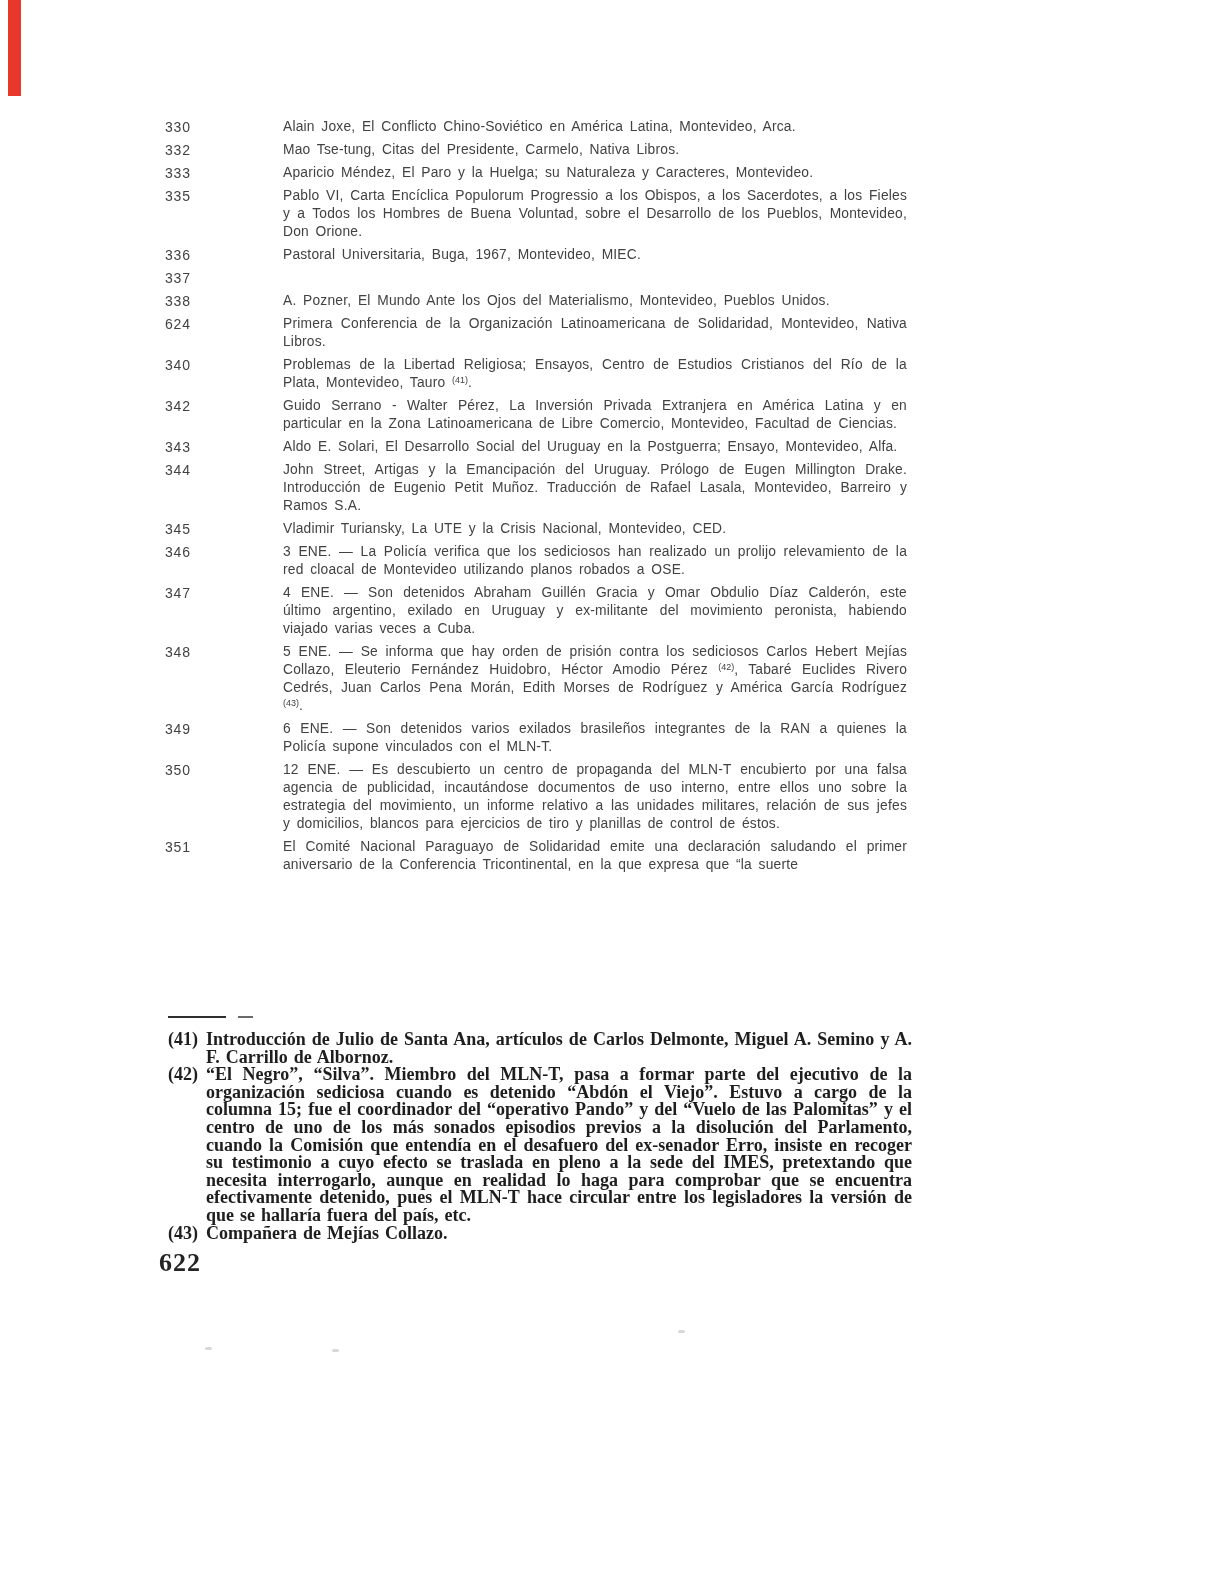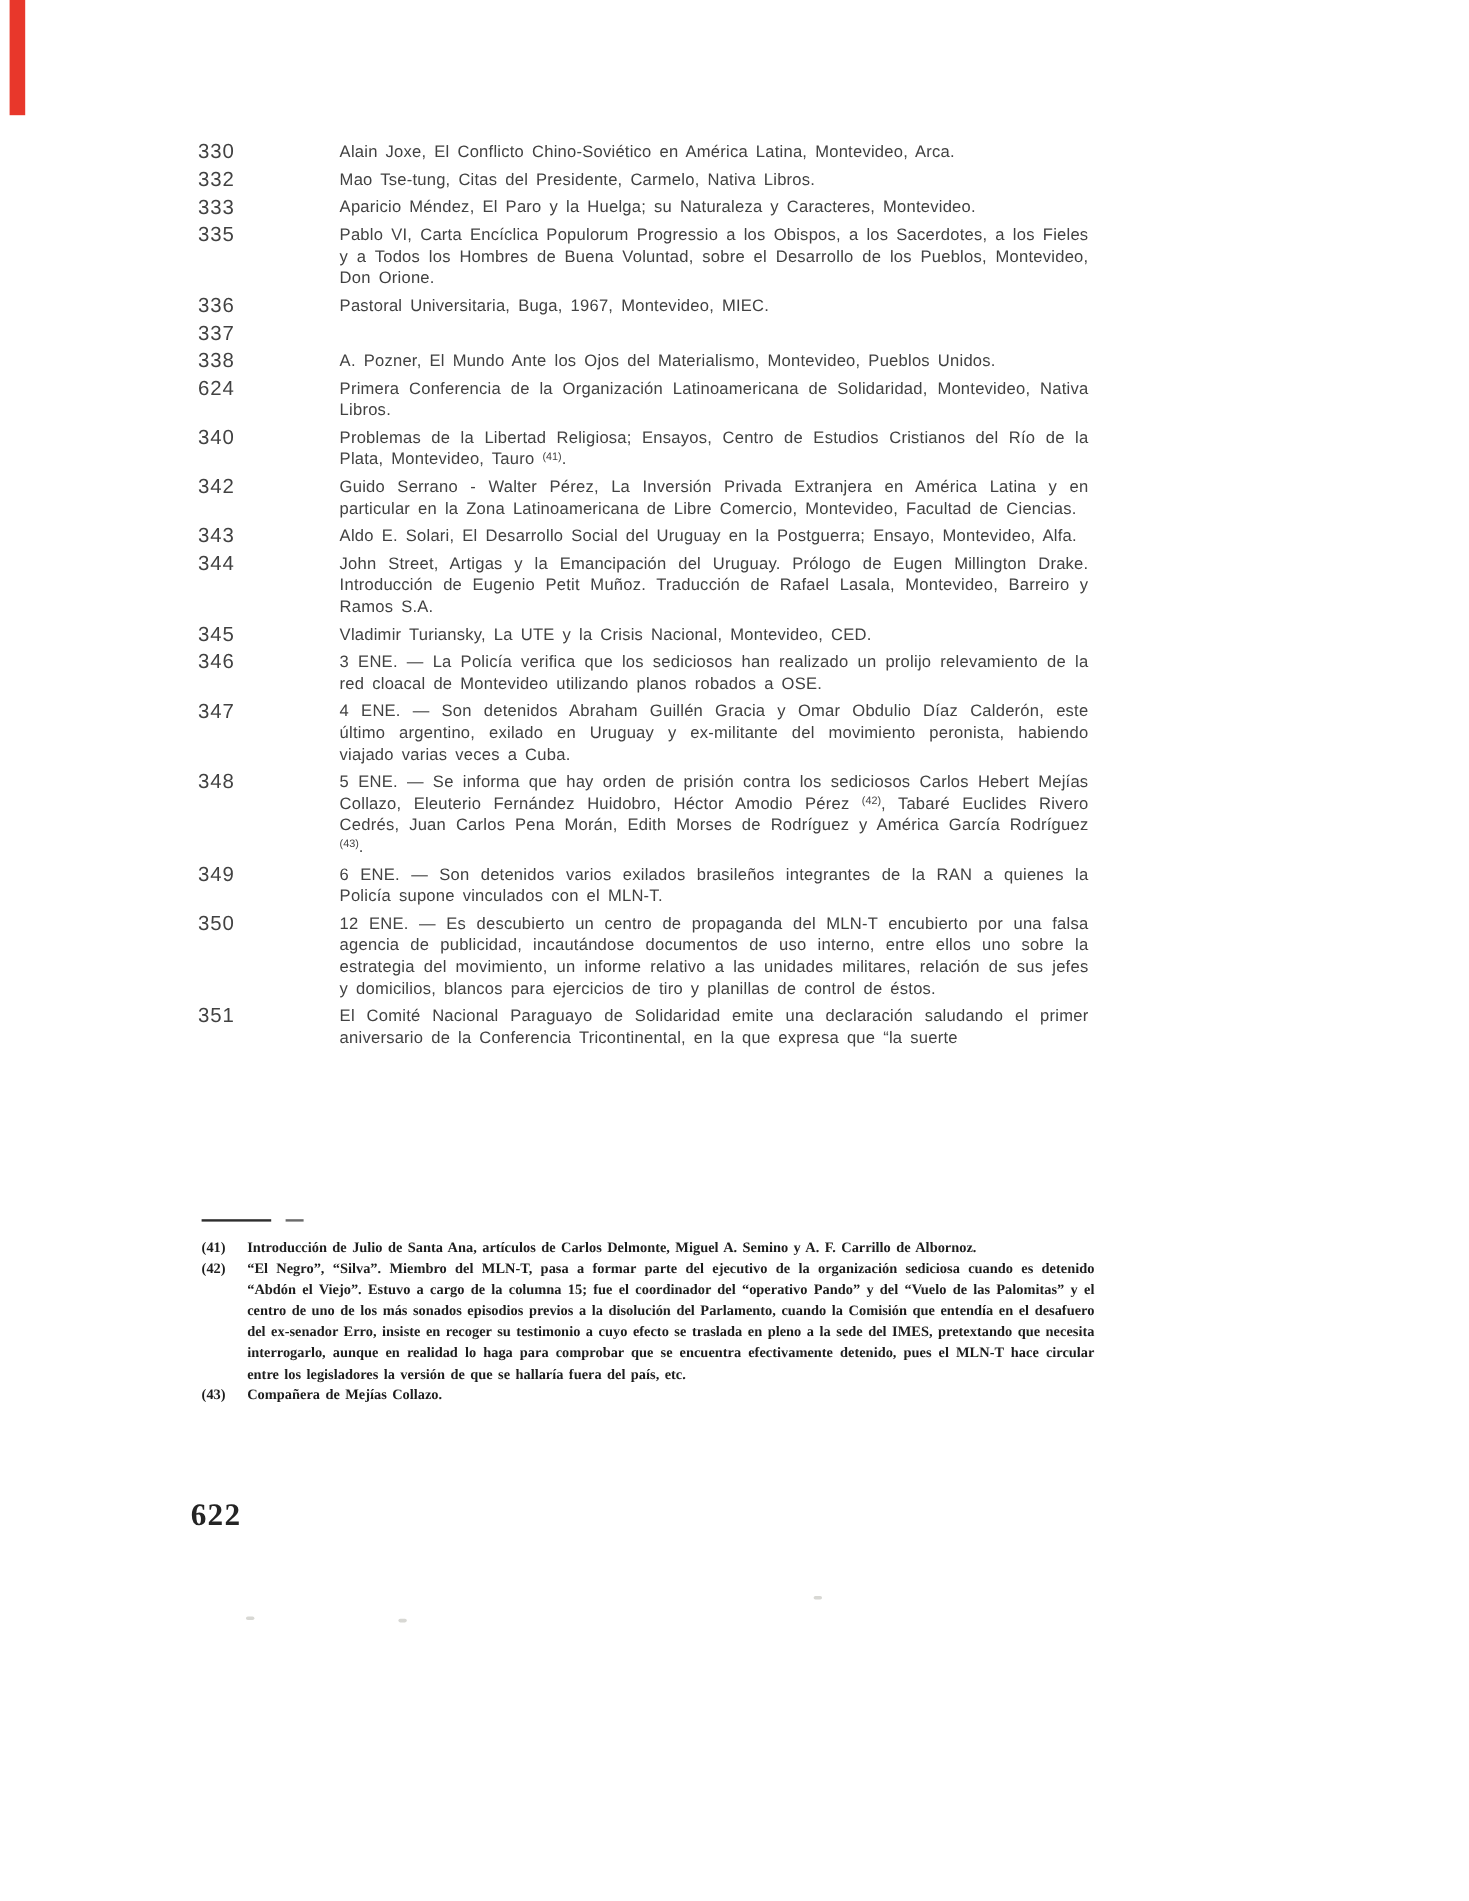--- a/index.html
+++ b/index.html
@@ -21,21 +21,21 @@
     width: 742px;
   }
   .entry {
     display: flex;
     margin-bottom: 5px;
     color: #424242;
   }
   .entry .num {
     flex: 0 0 118px;
     width: 118px;
-    font-size: 17px;
+    font-size: 14px;
     line-height: 18px;
     letter-spacing: 0.8px;
   }
   .entry .txt {
     width: 624px;
     font-size: 13.8px;
     line-height: 18px;
     text-align: justify;
     word-spacing: 2.6px;
     letter-spacing: 0.2px;
@@ -59,21 +59,21 @@
     position: absolute; left: 70px; top: 0;
     width: 15px; height: 2px; background: #6a6a6a;
   }
   .footnotes {
     position: absolute;
     left: 168px; top: 1031px;
     width: 744px;
     font-family: "Liberation Serif", serif;
     font-weight: 600;
     color: #1e1e1e;
-    font-size: 12px;
+    font-size: 18px;
     line-height: 17.6px;
   }
   .fn {
     padding-left: 38px;
     text-indent: -38px;
     text-align: justify;
     word-spacing: 1.5px;
   }
   .fn .fn-num {
     display: inline-block;

